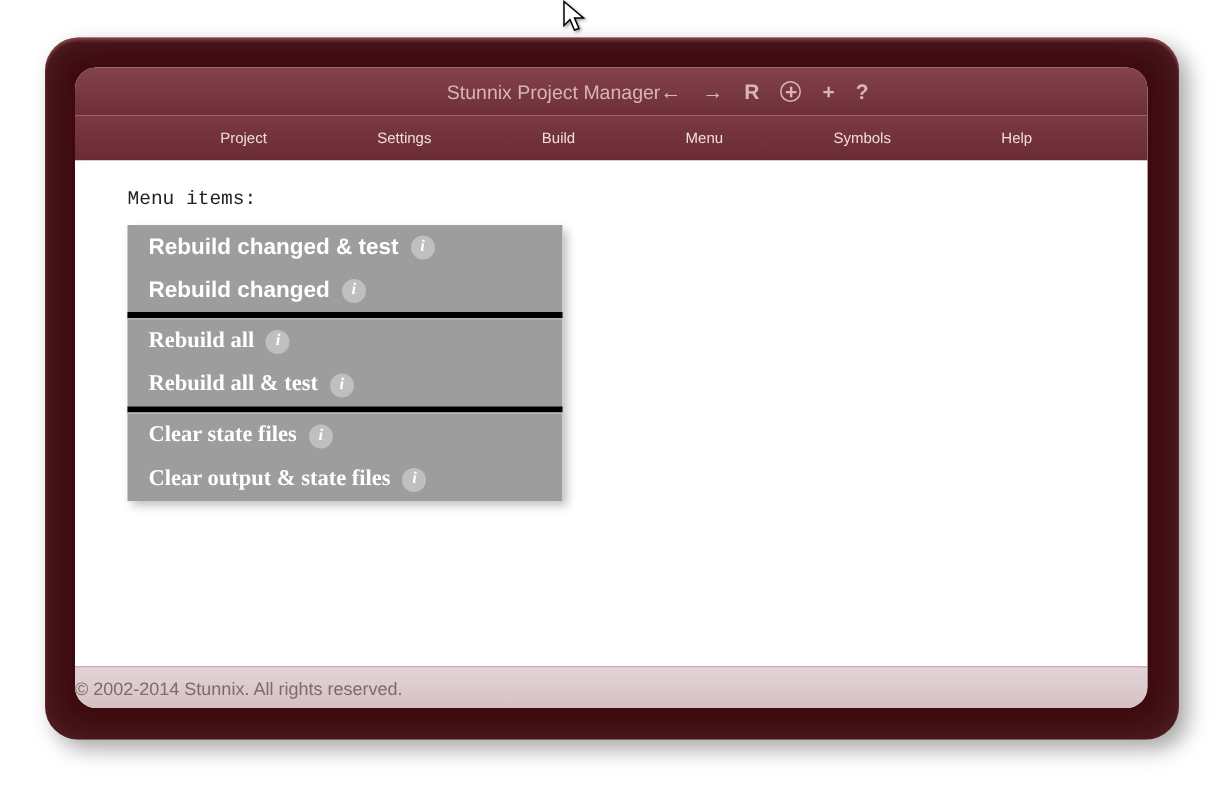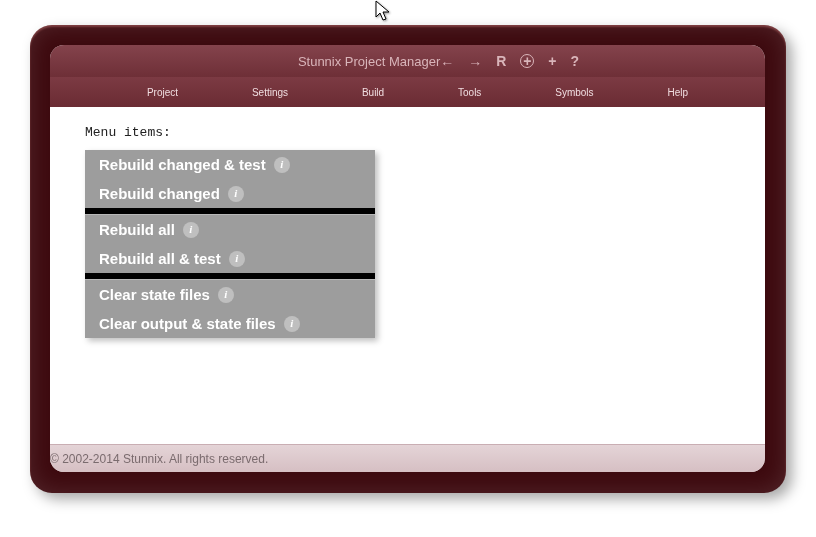--- a/index.html
+++ b/index.html
@@ -79,30 +79,31 @@
       margin-bottom: 10px;
       font-family: Liberation Mono, monospace;
     }
     .menu-list {
       width: 290px;
       box-shadow: 3px 3px 6px rgba(0,0,0,0.25);
     }
     .menu-group {
       background: #9d9d9d;
       border-top: 1px solid #868686;
-      border-bottom: 6px solid #000000;
+      border-bottom: 4px solid #000000;
     }
     .menu-group:first-child {
       border-top: none;
     }
     .menu-group:last-child {
       border-bottom: none;
     }
     .menu-group + .menu-group {
       border-top: 1px solid #b7b7b7;
+      font-family: Liberation Serif, serif;
     }
     .menu-item {
       display: flex;
       align-items: center;
       gap: 8px;
       padding: 6px 14px;
       color: #ffffff;
       font-size: 15px;
       font-weight: bold;
       cursor: pointer;
@@ -169,21 +170,21 @@
       <span class="plus-circle"></span>
       <span>+</span>
       <span>?</span>
     </div>
   </div>
 
   <div class="menubar">
     <div class="menubar-item">Project</div>
     <div class="menubar-item">Settings</div>
     <div class="menubar-item">Build</div>
-    <div class="menubar-item">Tools</div>
+    <div class="menubar-item">Menu</div>
     <div class="menubar-item">Symbols</div>
     <div class="menubar-item">Help</div>
   </div>
 
   <div class="content">
     <div class="menu-header">Menu items:</div>
 
     <div class="menu-list">
 
       <div class="menu-group">

